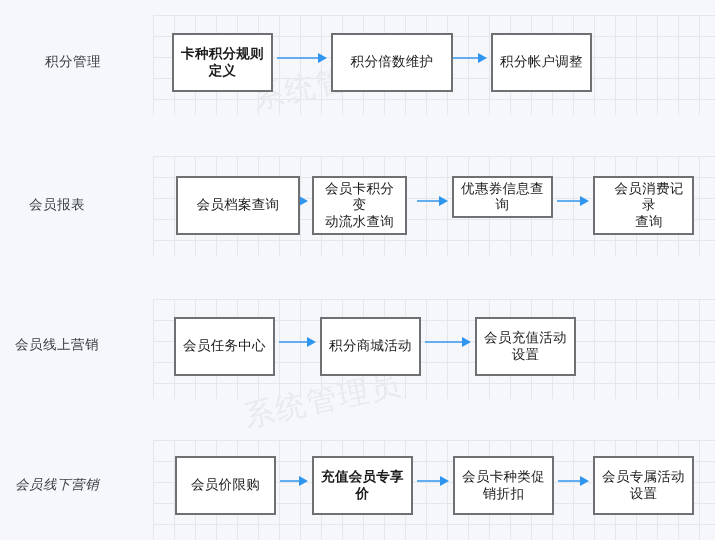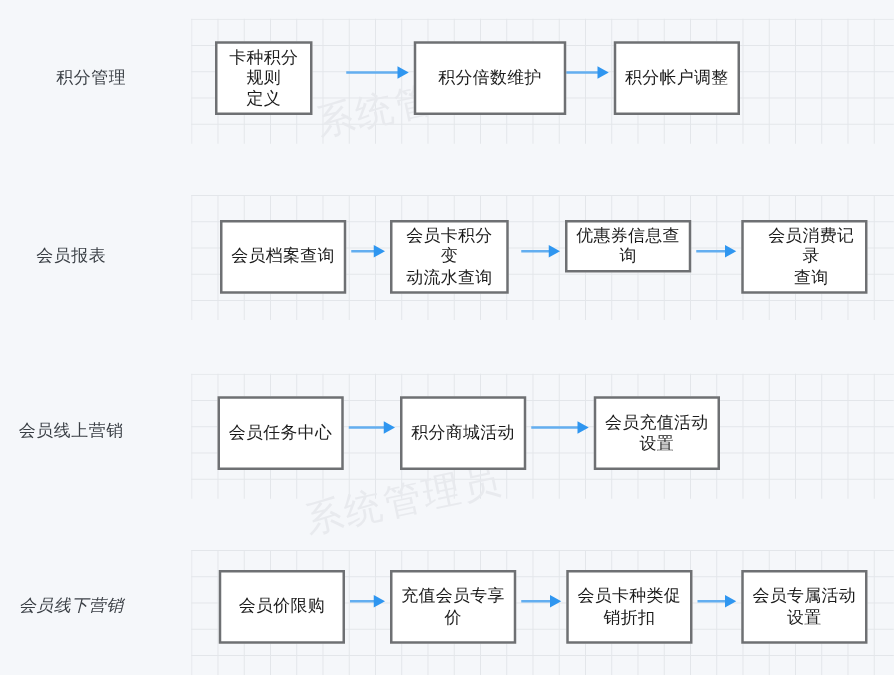--- a/index.html
+++ b/index.html
@@ -113,21 +113,21 @@
     <div class="watermark" style="left: 243px; top: 380px;">系统管理员</div>
     <div class="row-label" style="left: 73px; top: 62px;">积分管理</div>
     <div class="arrow" style="left: 277px; top: 53px; width: 50px;">
       <div class="shaft" style="width: 42px;"></div>
       <div class="head" style="left: 41px;"></div>
     </div>
     <div class="arrow" style="left: 436px; top: 53px; width: 51px;">
       <div class="shaft" style="width: 43px;"></div>
       <div class="head" style="left: 42px;"></div>
     </div>
-    <div class="flow-box" style="left: 172px; top: 33px; width: 78px; height: 59px;">
+    <div class="flow-box" style="left: 172px; top: 33px; width: 101px; height: 59px; font-weight: bold;">
       <div>
         <span>卡种积分规则</span>
         <span>定义</span>
       </div>
     </div>
     <div class="flow-box" style="left: 331px; top: 33px; width: 122px; height: 59px;">
       <div>
         <span>积分倍数维护</span>
       </div>
     </div>
@@ -142,21 +142,21 @@
       <div class="head" style="left: 18px;"></div>
     </div>
     <div class="arrow" style="left: 417px; top: 196px; width: 31px;">
       <div class="shaft" style="width: 23px;"></div>
       <div class="head" style="left: 22px;"></div>
     </div>
     <div class="arrow" style="left: 557px; top: 196px; width: 32px;">
       <div class="shaft" style="width: 24px;"></div>
       <div class="head" style="left: 23px;"></div>
     </div>
-    <div class="flow-box" style="left: 176px; top: 176px; width: 101px; height: 59px;">
+    <div class="flow-box" style="left: 176px; top: 176px; width: 124px; height: 59px;">
       <div>
         <span>会员档案查询</span>
       </div>
     </div>
     <div class="flow-box" style="left: 312px; top: 176px; width: 95px; height: 59px;">
       <div>
         <span>会员卡积分变</span>
         <span>动流水查询</span>
       </div>
     </div>
@@ -208,21 +208,21 @@
     </div>
     <div class="arrow" style="left: 558px; top: 476px; width: 31px;">
       <div class="shaft" style="width: 23px;"></div>
       <div class="head" style="left: 22px;"></div>
     </div>
     <div class="flow-box" style="left: 175px; top: 456px; width: 101px; height: 59px;">
       <div>
         <span>会员价限购</span>
       </div>
     </div>
-    <div class="flow-box" style="left: 312px; top: 456px; width: 101px; height: 59px;">
+    <div class="flow-box" style="left: 312px; top: 456px; width: 101px; height: 59px; font-weight: bold;">
       <div>
         <span>充值会员专享</span>
         <span>价</span>
       </div>
     </div>
     <div class="flow-box" style="left: 453px; top: 456px; width: 101px; height: 59px;">
       <div>
         <span>会员卡种类促</span>
         <span>销折扣</span>
       </div>

